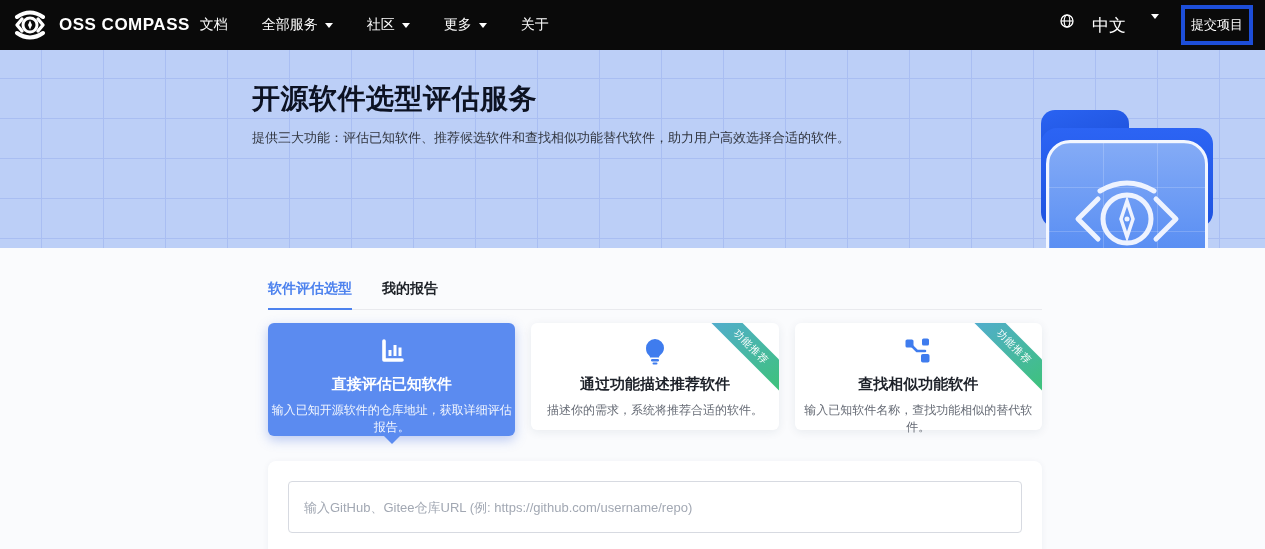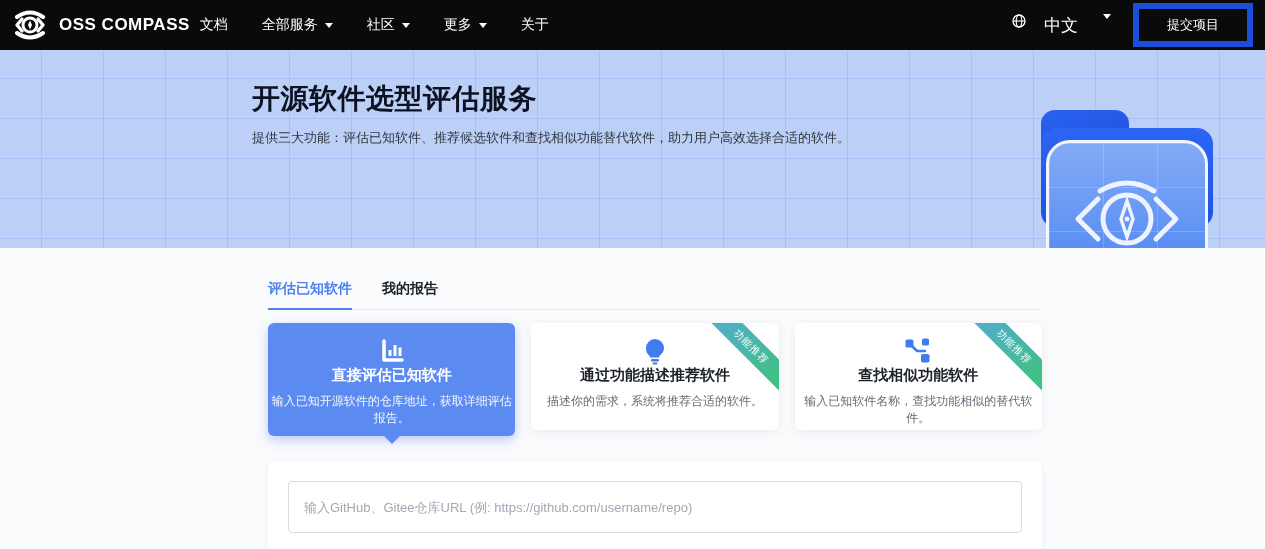--- a/index.html
+++ b/index.html
@@ -19,21 +19,21 @@
 
   
   .navbar{height:50px;background:var(--navbar-bg);display:flex;align-items:center;padding:0 12px 0 10px;color:#fff;}
   .logo{display:flex;align-items:center;gap:9px;cursor:pointer;}
   .logo-text{font-size:17px;font-weight:700;letter-spacing:.5px;white-space:nowrap;}
   .nav-links{display:flex;align-items:center;gap:34px;margin-left:10px;}
   .nav-item{color:#fff;font-size:14px;text-decoration:none;cursor:pointer;display:flex;align-items:center;white-space:nowrap;}
   .caret{display:inline-block;width:0;height:0;border-left:4px solid transparent;border-right:4px solid transparent;border-top:5px solid #fff;margin-left:7px;}
   .nav-spacer{flex:1;}
   .lang{display:flex;align-items:flex-start;gap:18px;font-size:17px;cursor:pointer;margin-right:22px;}
-  .submit-btn{background:transparent;border:6px solid #1d4ed8;color:#fff;font-size:13px;padding:7px 28px;cursor:pointer;font-family:inherit;}
+  .submit-btn{background:transparent;border:4px solid #1d4ed8;color:#fff;font-size:13px;padding:7px 6px;cursor:pointer;font-family:inherit;}
 
   
   .hero{position:relative;height:198px;background-color:var(--hero-bg);
     background-image:linear-gradient(to right,var(--hero-grid) 1px,transparent 1px),
                      linear-gradient(to bottom,var(--hero-grid) 1px,transparent 1px);
     background-size:62px 40px;background-position:-21px -12px;
     padding:30px 0 0 252px;overflow:hidden;}
   .hero-title{font-size:28px;font-weight:800;color:#0c1222;letter-spacing:.5px;}
   .hero-subtitle{font-size:13px;color:#30353f;margin-top:11px;}
 
@@ -52,21 +52,21 @@
   .container{width:774px;margin-left:268px;}
 
   .tabs{display:flex;gap:30px;border-bottom:1px solid #e9eaee;}
   .tab{font-size:14px;font-weight:700;color:#1f2329;padding-bottom:10px;cursor:pointer;border-bottom:2px solid transparent;margin-bottom:-1px;}
   .tab.active{color:var(--accent-blue);border-bottom-color:var(--accent-blue);}
 
   .cards{display:flex;gap:16px;margin-top:13px;}
   .card{position:relative;flex:1;background:#fff;border-radius:6px;height:107px;text-align:center;padding-top:13px;cursor:pointer;box-shadow:0 2px 10px rgba(31,45,80,.08);}
   .card.active{background:var(--card-active-bg);height:113px;box-shadow:0 4px 12px rgba(70,110,220,.35);}
   .card-icon{height:30px;display:flex;align-items:center;justify-content:center;}
-  .card-title{font-size:15px;font-weight:700;color:#1d2129;}
+  .card-title{font-size:15px;font-weight:700;color:#1d2129;margin-top:9px;}
   .card-desc{font-size:12px;color:#666b75;margin-top:8px;}
   .card.active .card-title{color:#fff;}
   .card.active .card-desc{color:rgba(255,255,255,.92);}
   .pointer{position:absolute;left:50%;bottom:-8px;transform:translateX(-50%);width:0;height:0;border-left:8px solid transparent;border-right:8px solid transparent;border-top:8px solid var(--card-active-bg);}
 
   .ribbon-wrap{position:absolute;top:0;right:0;width:72px;height:72px;overflow:hidden;border-radius:0 6px 0 0;}
   .ribbon{position:absolute;top:13px;right:-30px;width:116px;transform:rotate(45deg);text-align:center;
     background:linear-gradient(100deg,var(--ribbon-start),var(--ribbon-end));color:#fff;font-size:10px;padding:4px 0;letter-spacing:1px;}
 
   .panel{margin-top:25px;background:#fff;border-radius:8px;box-shadow:0 1px 6px rgba(31,45,80,.06);padding:20px 20px 14px 20px;}
@@ -151,21 +151,21 @@
         </svg>
       </span>
     </div>
   </div>
 </section>
 
 <main class="content">
   <div class="container">
 
     <div class="tabs">
-      <div class="tab active">评估已知软件</div>
+      <div class="tab active">软件评估选型</div>
       <div class="tab">我的报告</div>
     </div>
 
     <div class="cards">
 
       <div class="card active">
         <div class="card-icon">
           <svg width="30" height="30" viewBox="0 0 30 30" fill="none">
             <path d="M7 5 V24 H25" stroke="#fff" stroke-width="3.6" stroke-linecap="round" stroke-linejoin="round"></path>
             <rect x="11.5" y="14" width="3" height="6" fill="#fff"></rect>

